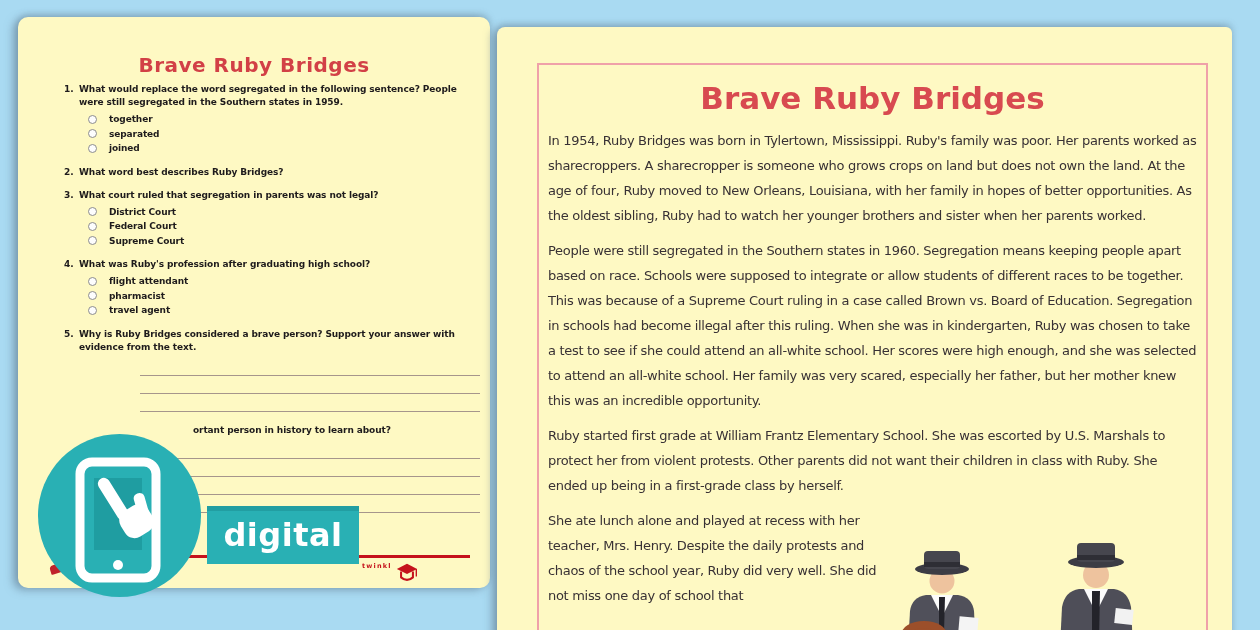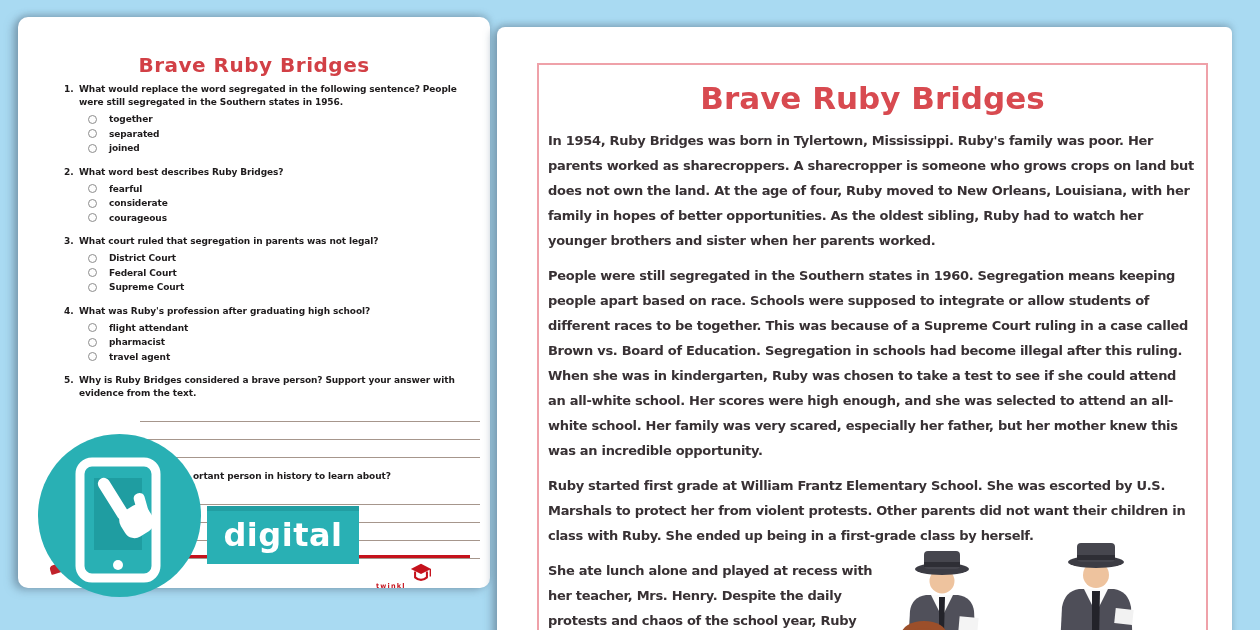--- a/index.html
+++ b/index.html
@@ -2,98 +2,84 @@
 <html><head>
 <meta charset="utf-8">
 <style>
   html,body{margin:0;padding:0;}
   body{
     width:1260px;height:630px;overflow:hidden;
     background:#a9daf2;
     font-family:"DejaVu Sans","Liberation Sans",sans-serif;
     position:relative;
   }
-  .page{position:absolute;background:#ffffff;
+  .page{position:absolute;background:#fef9c3;
     box-shadow:-5px 2px 8px rgba(92,118,138,.55), 0 -3px 6px rgba(92,118,138,.35);}
   
   .page-left{left:18px;top:17px;width:472px;height:571px;border-radius:10px;}
   .wl-title{margin:36px 0 0 0;text-align:center;font-size:20px;font-weight:bold;color:#d24046;letter-spacing:.5px;}
   .questions{margin:5px 0 0 46px;width:406px;color:#1e1b1c;font-size:9px;font-weight:bold;letter-spacing:-.1px;}
   .q{display:flex;gap:5px;line-height:13px;margin-top:10px;}
   .q:first-child{margin-top:6px;}
   .qnum{flex:0 0 10px;}
   .qtext{max-width:382px;}
   .opts{margin:3px 0 0 24px;}
   .opt{display:flex;align-items:center;gap:12px;height:14.5px;}
   .radio{flex:0 0 auto;width:7px;height:7px;border:1px solid #8d8d8d;border-radius:50%;background:#fdfdfd;}
   .answer-lines{margin:4px 0 0 76px;}
   .answer-line{width:340px;height:17px;border-bottom:1.4px solid #a6968c;}
   .q-frag{margin:12px 0 0 129px;line-height:13px;}
   .red-rule{position:absolute;left:38px;top:538px;width:414px;height:2.5px;background:#c5121c;}
-  .brand{position:absolute;left:358px;top:545px;display:flex;align-items:flex-end;gap:4px;color:#c5121c;}
+  .brand{position:absolute;left:344px;top:545px;display:flex;align-items:flex-start;gap:4px;color:#c5121c;}
   .brand-text{font-size:6.5px;font-weight:bold;letter-spacing:1.2px;}
   .red-mark{position:absolute;left:32px;top:547px;width:15px;height:9px;background:#c0222b;border-radius:4px 1px 4px 1px;transform:rotate(-18deg);}
   
   .badge-circle{position:absolute;left:20px;top:417px;width:163px;height:163px;border-radius:50%;background:#29b0b4;}
   .badge-pill{position:absolute;left:189px;top:489px;width:152px;height:58px;background:#29b0b4;
     box-shadow:inset 0 5px 0 rgba(0,60,62,.15);display:flex;align-items:center;justify-content:center;}
   .badge-pill span{color:#ffffff;font-weight:bold;font-size:32px;letter-spacing:.5px;}
   
   .page-right{left:497px;top:27px;width:735px;height:620px;border-radius:8px 6px 0 0;}
   .pink-frame{position:absolute;left:40px;top:36px;width:671px;height:610px;
     border:2px solid #efa1a9;border-bottom:none;box-sizing:border-box;}
   .passage-title{margin:15px 0 12px 0;text-align:center;font-size:31px;font-weight:bold;color:#d84a50;}
-  .passage p{margin:0 9px 10px 9px;font-size:13px;line-height:25px;font-weight:bold;color:#383134;letter-spacing:-.3px;}
+  .passage p{margin:0 9px 10px 9px;font-size:13px;line-height:25px;font-weight:normal;color:#383134;letter-spacing:-.3px;}
   .passage p.narrow{width:332px;}
   .marshals{position:absolute;left:370px;top:490px;}
 </style>
 </head>
 <body>
 
 <div class="page page-left">
   <h1 class="wl-title">Brave Ruby Bridges</h1>
 
   <div class="questions">
 
     <div class="q">
       <span class="qnum">1.</span>
-      <span class="qtext">What would replace the word segregated in the following sentence? People were still segregated in the Southern states in 1956.</span>
+      <span class="qtext">What would replace the word segregated in the following sentence? People were still segregated in the Southern states in 1959.</span>
     </div>
     <div class="opts">
       <div class="opt">
           <span class="radio"></span>
           <span>together</span>
         </div>
       <div class="opt">
           <span class="radio"></span>
           <span>separated</span>
         </div>
       <div class="opt">
           <span class="radio"></span>
           <span>joined</span>
         </div>
     </div>
 
     <div class="q">
       <span class="qnum">2.</span>
       <span class="qtext">What word best describes Ruby Bridges?</span>
-    </div>
-    <div class="opts">
-      <div class="opt">
-          <span class="radio"></span>
-          <span>fearful</span>
-        </div>
-      <div class="opt">
-          <span class="radio"></span>
-          <span>considerate</span>
-        </div>
-      <div class="opt">
-          <span class="radio"></span>
-          <span>courageous</span>
-        </div>
     </div>
 
     <div class="q">
       <span class="qnum">3.</span>
       <span class="qtext">What court ruled that segregation in parents was not legal?</span>
     </div>
     <div class="opts">
       <div class="opt">
           <span class="radio"></span>
           <span>District Court</span>

